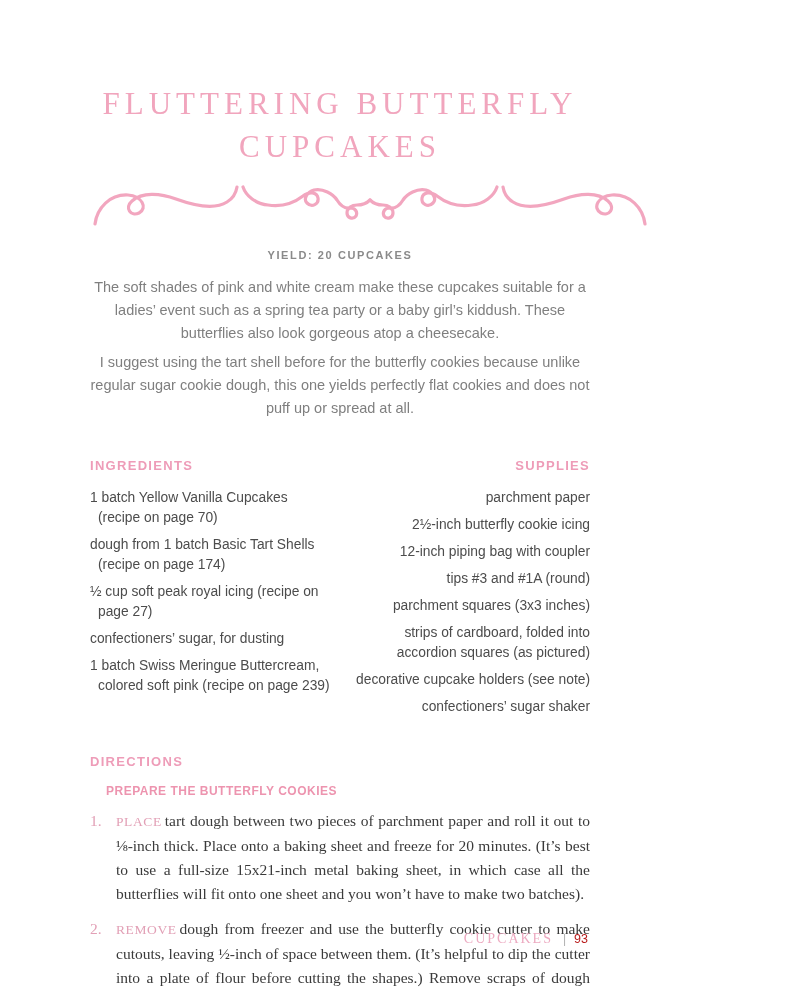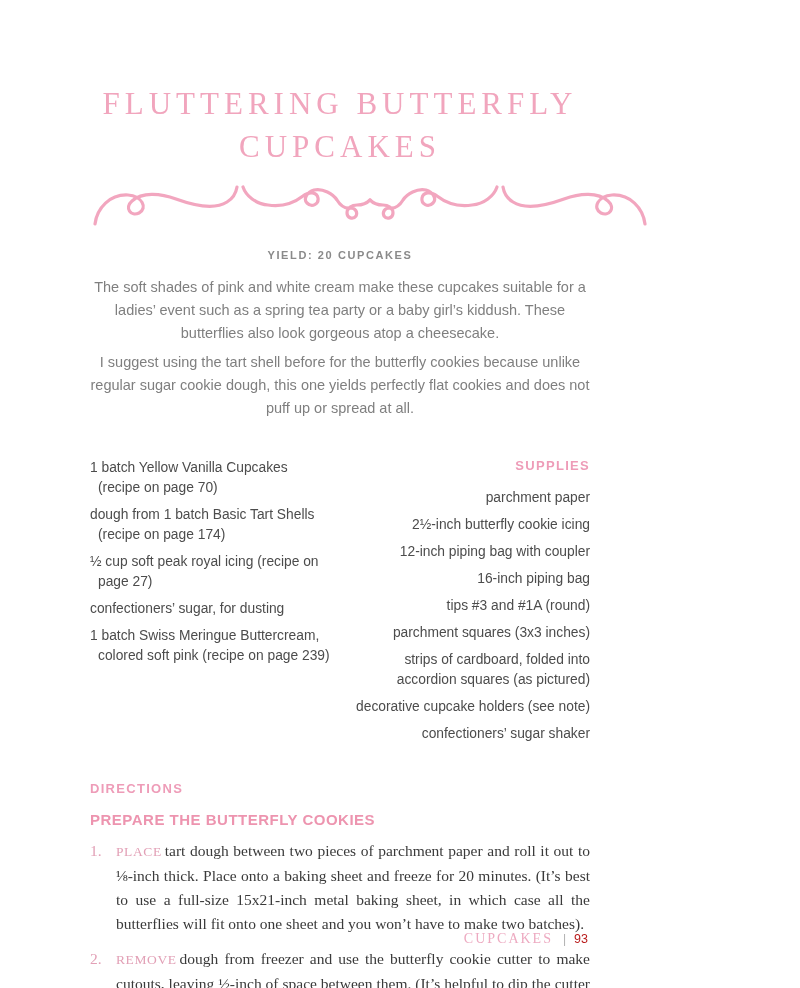--- a/index.html
+++ b/index.html
@@ -31,21 +31,21 @@
   .sec-heading{
     color:#ee9cb8;font-weight:bold;font-size:13px;letter-spacing:1.3px;margin:0 0 15px 0;
   }
   .list-item{
     font-size:13.8px;color:#4c4c4c;line-height:20px;margin-bottom:7px;
     padding-left:8px;text-indent:-8px;
   }
 
   .directions{margin-top:30px;}
   .sub-heading{
-    color:#ed94af;font-weight:bold;font-size:15px;letter-spacing:.5px;margin:15px 0 11px 0;
+    color:#ed94af;font-weight:bold;font-size:12px;letter-spacing:.5px;margin:15px 0 11px 16px;
   }
   .steps{margin:0;padding:0;list-style:none;}
   .step{
     position:relative;padding-left:26px;margin-bottom:11px;
     font-family:"Liberation Serif",serif;font-size:15.5px;color:#3a3a3a;
     line-height:24px;text-align:justify;
   }
   .step .num{position:absolute;left:0;top:0;color:#e2a0b6;}
   .step .lead{color:#e2a0b6;font-size:13.5px;letter-spacing:.6px;margin-right:3px;}
 
@@ -82,32 +82,32 @@
 
     <div class="yield-label">YIELD: 20 CUPCAKES</div>
 
     <div class="intro">
       <p>The soft shades of pink and white cream make these cupcakes suitable for a ladies’ event such as a spring tea party or a baby girl’s kiddush. These butterflies also look gorgeous atop a cheesecake.</p>
       <p>I suggest using the tart shell before for the butterfly cookies because unlike regular sugar cookie dough, this one yields perfectly flat cookies and does not puff up or spread at all.</p>
     </div>
 
     <div class="cols">
       <div class="col-ingredients">
+        <div class="sec-heading">INGREDIENTS</div>
         <div class="list-item">1 batch Yellow Vanilla Cupcakes (recipe on page 70)</div>
         <div class="list-item">dough from 1 batch Basic Tart Shells (recipe on page 174)</div>
         <div class="list-item">½ cup soft peak royal icing (recipe on page 27)</div>
         <div class="list-item">confectioners’ sugar, for dusting</div>
         <div class="list-item">1 batch Swiss Meringue Buttercream, colored soft pink (recipe on page 239)</div>
       </div>
       <div class="col-supplies">
         <div class="sec-heading">SUPPLIES</div>
         <div class="list-item">parchment paper</div>
         <div class="list-item">2½-inch butterfly cookie icing</div>
         <div class="list-item">12-inch piping bag with coupler</div>
-        <div class="list-item">16-inch piping bag</div>
         <div class="list-item">tips #3 and #1A (round)</div>
         <div class="list-item">parchment squares (3x3 inches)</div>
         <div class="list-item">strips of cardboard, folded into accordion squares (as pictured)</div>
         <div class="list-item">decorative cupcake holders (see note)</div>
         <div class="list-item">confectioners’ sugar shaker</div>
       </div>
     </div>
 
     <div class="directions">
       <div class="sec-heading">DIRECTIONS</div>

